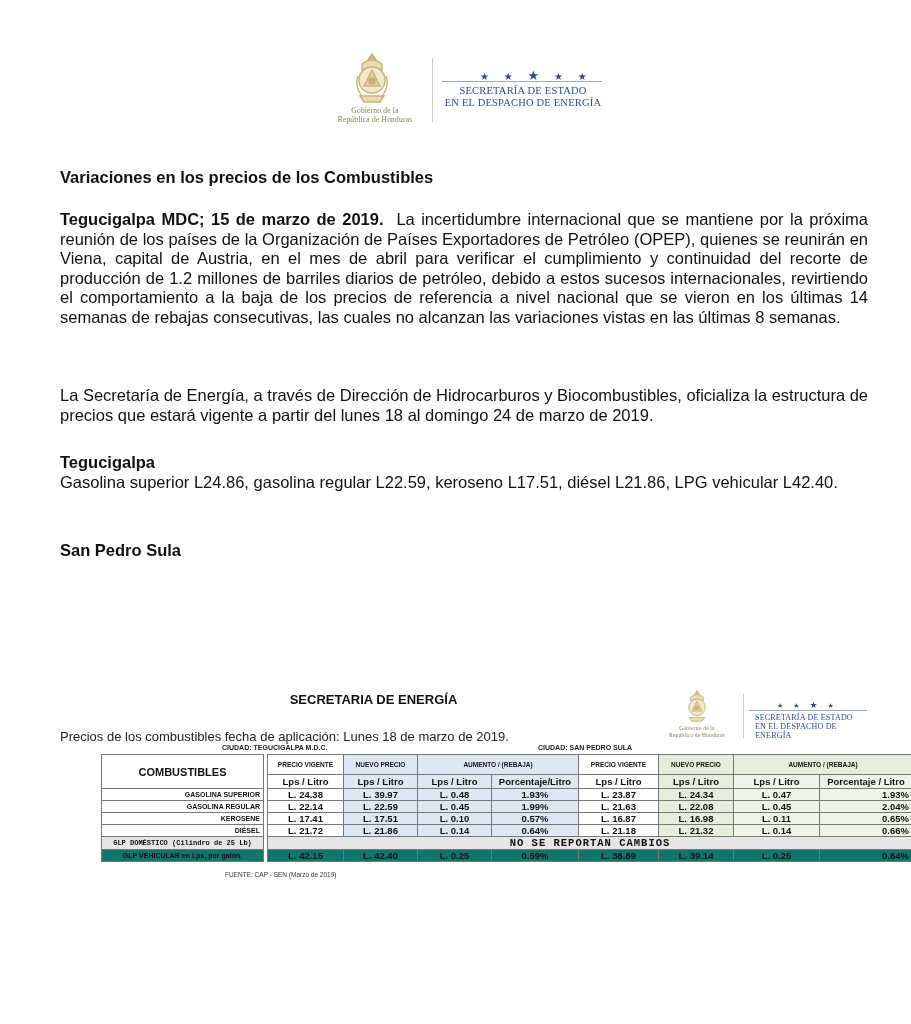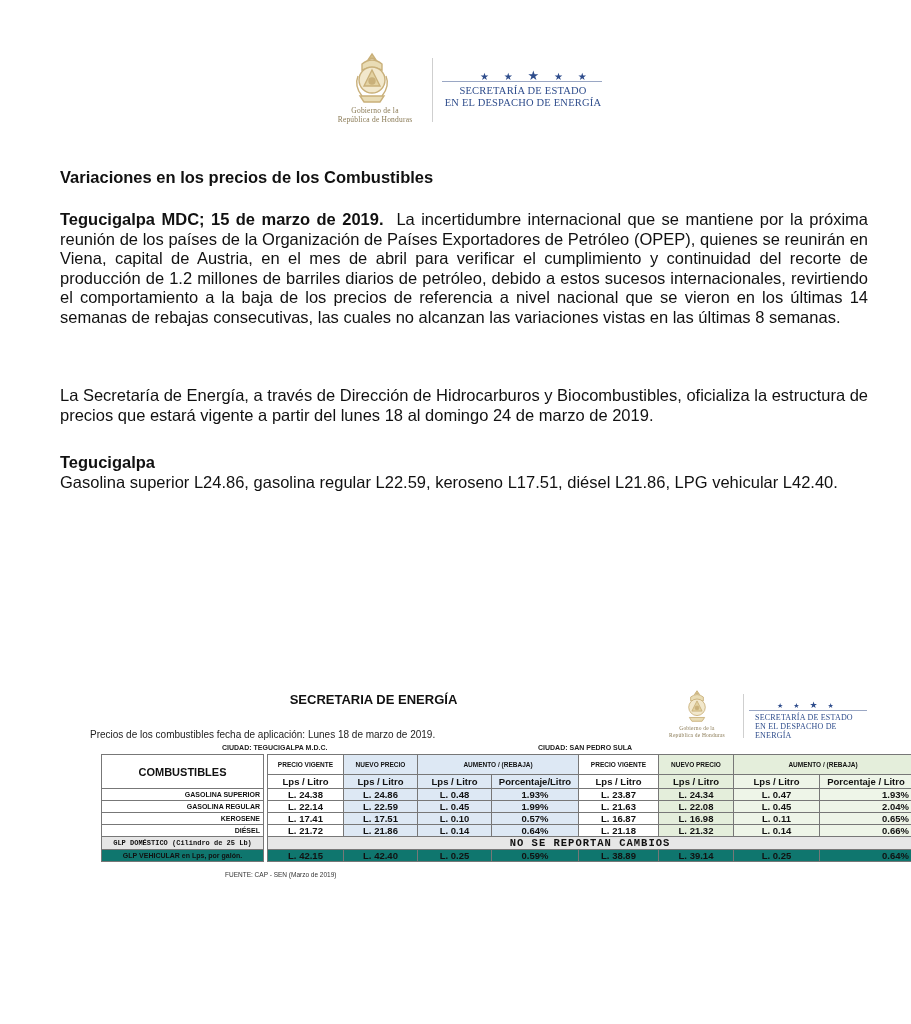--- a/index.html
+++ b/index.html
@@ -33,21 +33,21 @@
     font-weight: bold; font-size: 13px; color: #111; }
   .tbl-logo { position: absolute; top: 688px; left: 655px; width: 215px; height: 60px; }
   .tbl-logo .gov-emblem { left: 28px; top: 0; width: 28px; height: 36px; }
   .tbl-logo .gov-text { top: 37px; width: 84px; font-size: 5.5px; line-height: 6.5px; }
   .tbl-logo .header-divider { left: 88px; top: 6px; height: 44px; }
   .tbl-logo .sec-stars { left: 122px; top: 12px; font-size: 7px; letter-spacing: 4px; }
   .tbl-logo .sec-stars .big { font-size: 9px; }
   .tbl-logo .sec-line { left: 94px; top: 22px; width: 118px; }
   .tbl-logo .sec-text { left: 92px; top: 25px; width: 125px; font-size: 8px; line-height: 9px; text-align: left; padding-left: 8px; }
 
-  .tbl-sub { position: absolute; top: 729px; left: 60px; font-size: 10px; color: #222; margin-left: 30px; }
+  .tbl-sub { position: absolute; top: 729px; left: 60px; font-size: 13px; color: #222; }
   .city-label { position: absolute; top: 744px; font-size: 7px; font-weight: bold; color: #222; }
   .city-tgu { left: 222px; }
   .city-sps { left: 538px; }
 
   table.prices { position: absolute; top: 754px; left: 57px; width: 811px; border-collapse: collapse;
     font-size: 9px; table-layout: fixed; margin-left: 44px; }
   table.prices td { border: 1px solid #777; height: 11.5px; padding: 0 2px; text-align: center; vertical-align: middle;
     font-weight: bold; color: #111; white-space: nowrap; overflow: hidden; }
   table.prices .hdr-sm { font-size: 6.5px; height: 20px; }
   table.prices .hdr-unit { font-size: 9.5px; height: 14px; }
@@ -102,20 +102,21 @@
 </div>
 
 <div class="doc p2">La Secretaría de Energía, a través de Dirección de Hidrocarburos y Biocombustibles, oficializa la estructura de precios que estará vigente a partir del lunes 18 al domingo 24 de marzo de 2019.</div>
 
 <div class="doc tgu">
   <div class="city-h">Tegucigalpa</div>
   <div>Gasolina superior L24.86, gasolina regular L22.59, keroseno L17.51, diésel L21.86, LPG vehicular L42.40.</div>
 </div>
 
 <div class="doc sps">
+  <div class="city-h">San Pedro Sula</div>
 </div>
 
 <div class="tbl-title">SECRETARIA DE ENERGÍA</div>
 
 <div class="header-logo tbl-logo">
   <svg class="gov-emblem" viewBox="0 0 44 56">
     <g fill="none" stroke="#c9b07a" stroke-width="1.4">
       <path d="M22 4 L26 10 L22 8 L18 10 Z" fill="#d9c48f"></path>
       <path d="M12 14 Q22 6 32 14 L32 20 Q22 16 12 20 Z" fill="#e9dcb5"></path>
       <ellipse cx="22" cy="30" rx="13" ry="13" fill="#f2e8cc"></ellipse>
@@ -173,21 +174,21 @@
     <td class="hdr-unit bg-white">Lps / Litro</td>
     <td class="hdr-unit bg-green">Lps / Litro</td>
     <td class="hdr-unit bg-lgreen">Lps / Litro</td>
     <td class="hdr-unit bg-lgreen">Porcentaje / Litro</td>
   </tr>
 
   <tr>
     <td class="fuel bg-white">GASOLINA SUPERIOR</td>
     <td class="gap"></td>
     <td class="val bg-white">L. 24.38</td>
-    <td class="val bg-blue">L. 24.86</td>
+    <td class="val bg-blue">L. 39.97</td>
     <td class="val bg-blue">L. 0.48</td>
     <td class="val bg-blue">1.93%</td>
     <td class="val bg-white">L. 23.87</td>
     <td class="val bg-green">L. 24.34</td>
     <td class="val bg-lgreen">L. 0.47</td>
     <td class="val bg-lgreen pct-r">1.93%</td>
   </tr>
   <tr>
     <td class="fuel bg-white">GASOLINA REGULAR</td>
     <td class="gap"></td>

